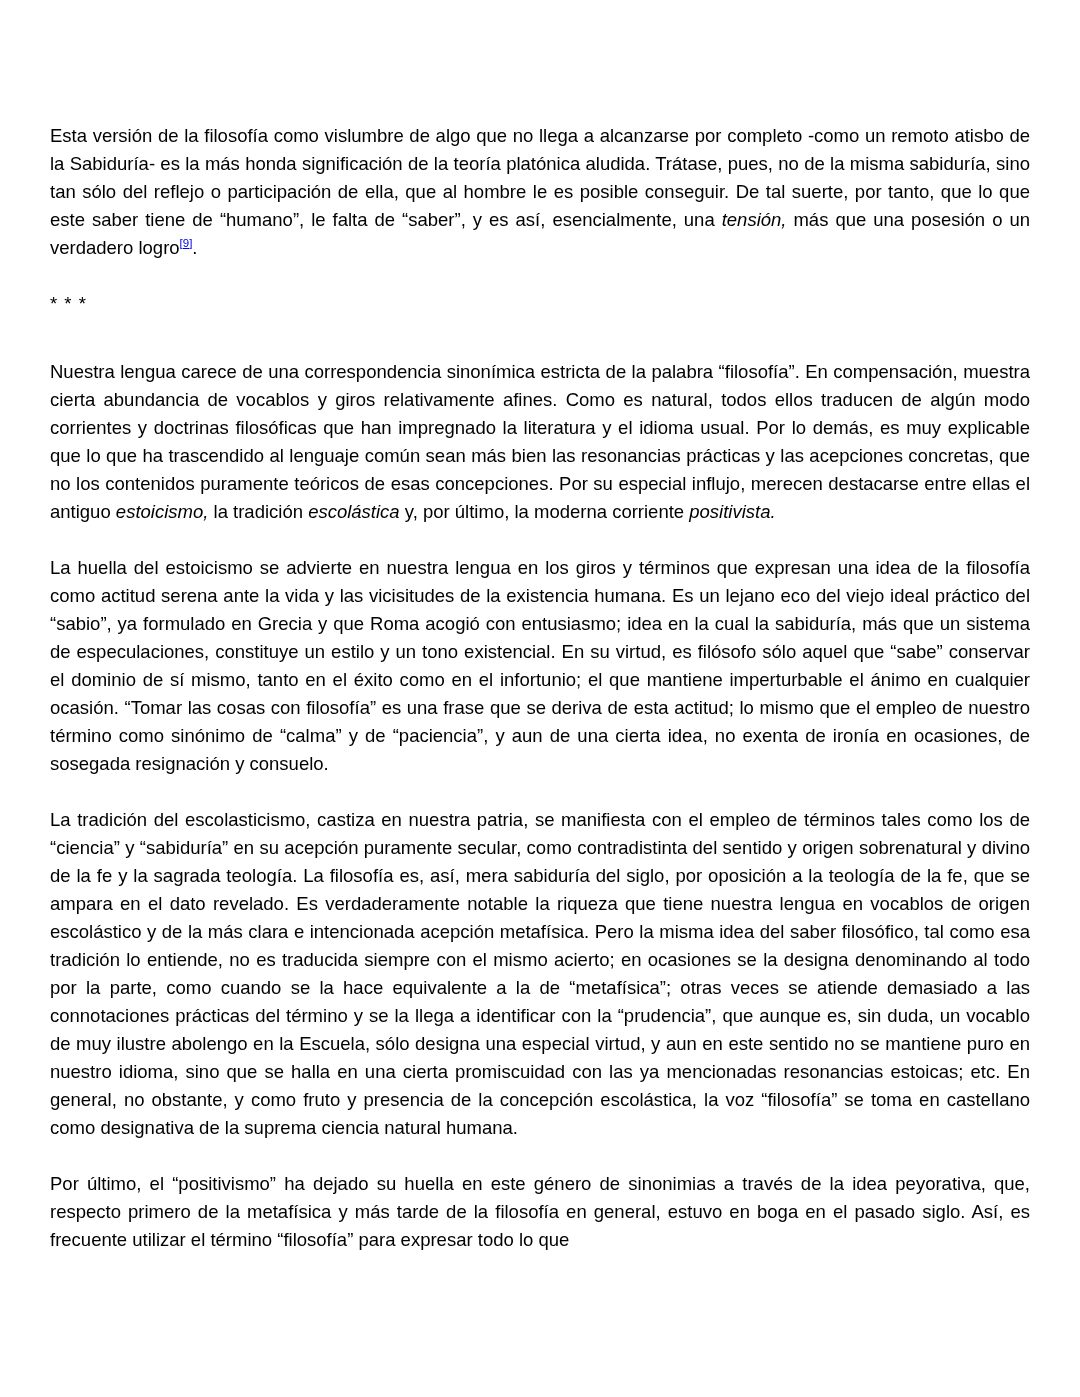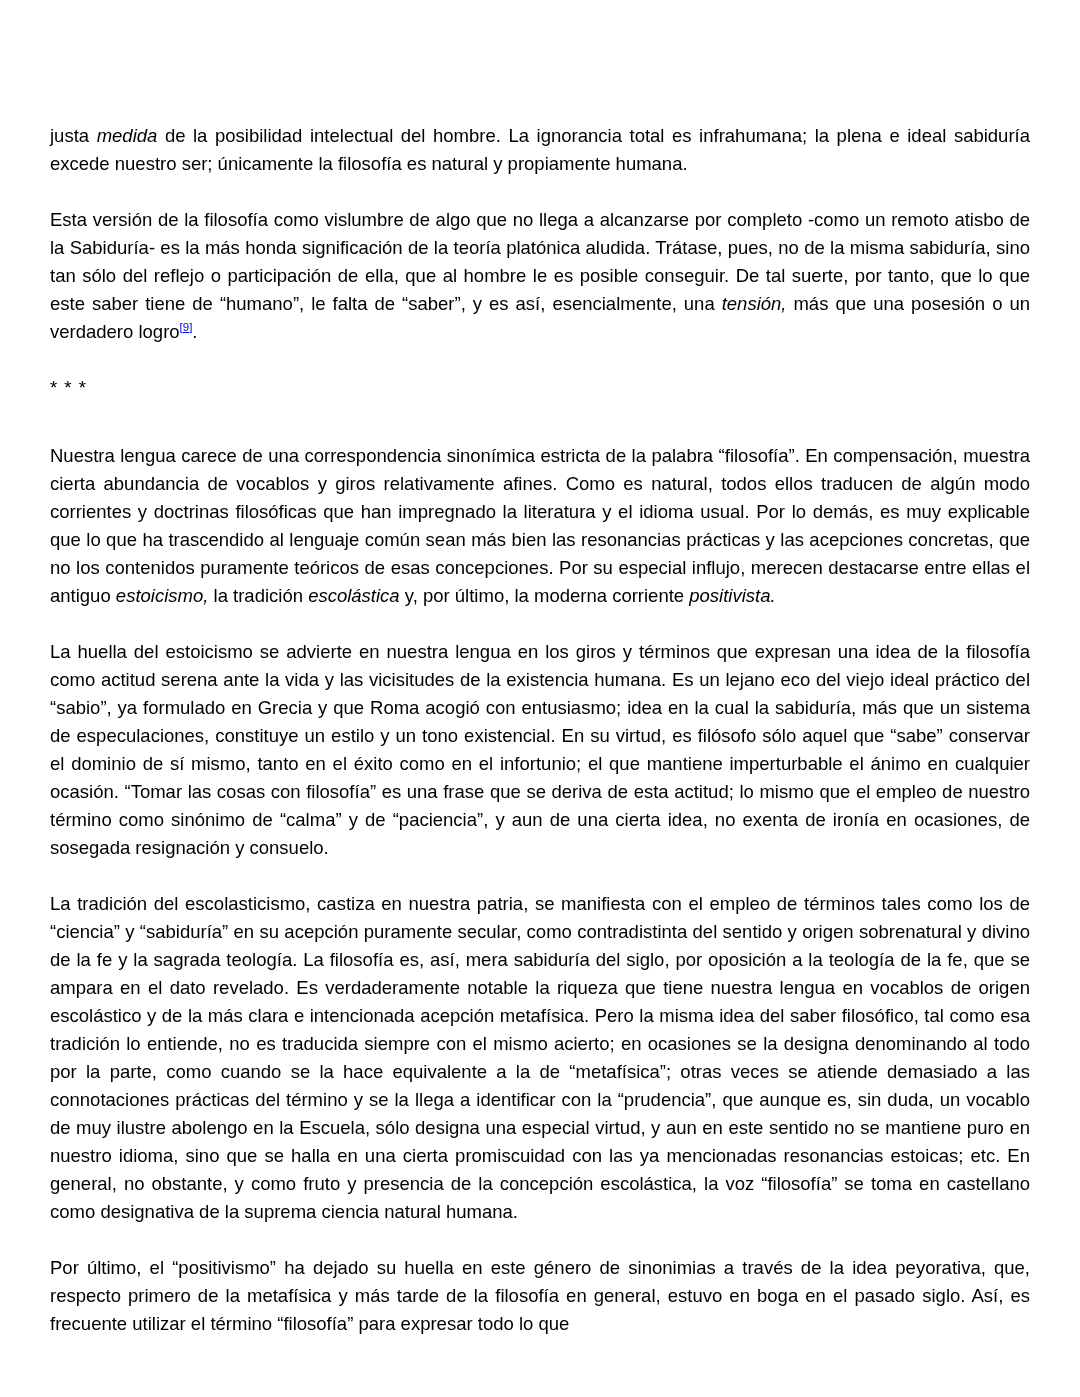--- a/index.html
+++ b/index.html
@@ -38,21 +38,20 @@
     font-size: 0.62em;
     line-height: 0;
     cursor: pointer;
   }
 </style>
 </head>
 <body>
 
 <div class="page">
 
-  <p class="para"><span>justa </span><em class="run-italic">medida</em><span> de la posibilidad intelectual del hombre. La ignorancia total es infrahumana; la plena e ideal sabiduría excede nuestro ser; únicamente la filosofía es natural y propiamente humana.</span></p>
 
   <p class="para"><span>Esta versión de la filosofía como vislumbre de algo que no llega a alcanzarse por completo -como un remoto atisbo de la Sabiduría- es la más honda significación de la teoría platónica aludida. Trátase, pues, no de la misma sabiduría, sino tan sólo del reflejo o participación de ella, que al hombre le es posible conseguir. De tal suerte, por tanto, que lo que este saber tiene de “humano”, le falta de “saber”, y es así, esencialmente, una </span><em class="run-italic">tensión,</em><span> más que una posesión o un verdadero logro</span><a class="footnote-ref">[9]</a><span>.</span></p>
 
   <p class="para separator">* * *</p>
 
   <p class="para"><span>Nuestra lengua carece de una correspondencia sinonímica estricta de la palabra “filosofía”. En compensación, muestra cierta abundancia de vocablos y giros relativamente afines. Como es natural, todos ellos traducen de algún modo corrientes y doctrinas filosóficas que han impregnado la literatura y el idioma usual. Por lo demás, es muy explicable que lo que ha trascendido al lenguaje común sean más bien las resonancias prácticas y las acepciones concretas, que no los contenidos puramente teóricos de esas concepciones. Por su especial influjo, merecen destacarse entre ellas el antiguo </span><em class="run-italic">estoicismo,</em><span> la tradición </span><em class="run-italic">escolástica</em><span> y, por último, la moderna corriente </span><em class="run-italic">positivista.</em></p>
 
   <p class="para"><span>La huella del estoicismo se advierte en nuestra lengua en los giros y términos que expresan una idea de la filosofía como actitud serena ante la vida y las vicisitudes de la existencia humana. Es un lejano eco del viejo ideal práctico del “sabio”, ya formulado en Grecia y que Roma acogió con entusiasmo; idea en la cual la sabiduría, más que un sistema de especulaciones, constituye un estilo y un tono existencial. En su virtud, es filósofo sólo aquel que “sabe” conservar el dominio de sí mismo, tanto en el éxito como en el infortunio; el que mantiene imperturbable el ánimo en cualquier ocasión. “Tomar las cosas con filosofía” es una frase que se deriva de esta actitud; lo mismo que el empleo de nuestro término como sinónimo de “calma” y de “paciencia”, y aun de una cierta idea, no exenta de ironía en ocasiones, de sosegada resignación y consuelo.</span></p>
 
   <p class="para"><span>La tradición del escolasticismo, castiza en nuestra patria, se manifiesta con el empleo de términos tales como los de “ciencia” y “sabiduría” en su acepción puramente secular, como contradistinta del sentido y origen sobrenatural y divino de la fe y la sagrada teología. La filosofía es, así, mera sabiduría del siglo, por oposición a la teología de la fe, que se ampara en el dato revelado. Es verdaderamente notable la riqueza que tiene nuestra lengua en vocablos de origen escolástico y de la más clara e intencionada acepción metafísica. Pero la misma idea del saber filosófico, tal como esa tradición lo entiende, no es traducida siempre con el mismo acierto; en ocasiones se la designa denominando al todo por la parte, como cuando se la hace equivalente a la de “metafísica”; otras veces se atiende demasiado a las connotaciones prácticas del término y se la llega a identificar con la “prudencia”, que aunque es, sin duda, un vocablo de muy ilustre abolengo en la Escuela, sólo designa una especial virtud, y aun en este sentido no se mantiene puro en nuestro idioma, sino que se halla en una cierta promiscuidad con las ya mencionadas resonancias estoicas; etc. En general, no obstante, y como fruto y presencia de la concepción escolástica, la voz “filosofía” se toma en castellano como designativa de la suprema ciencia natural humana.</span></p>

